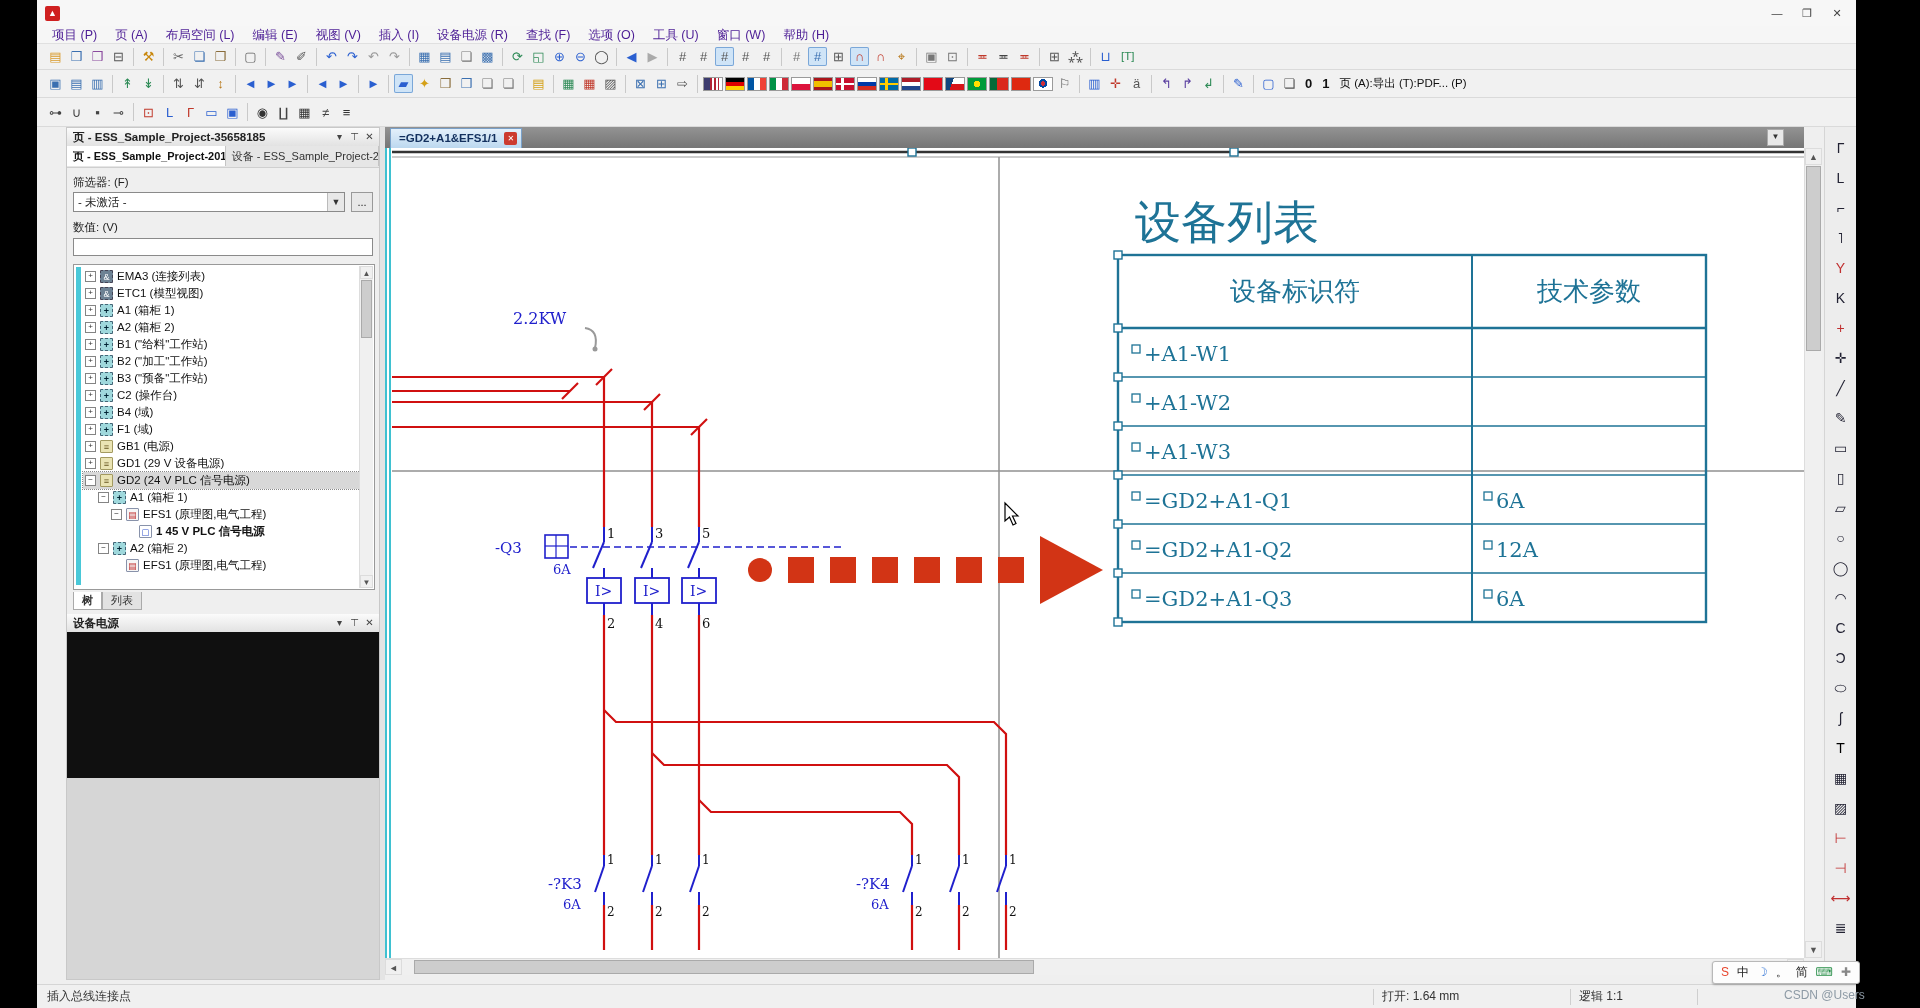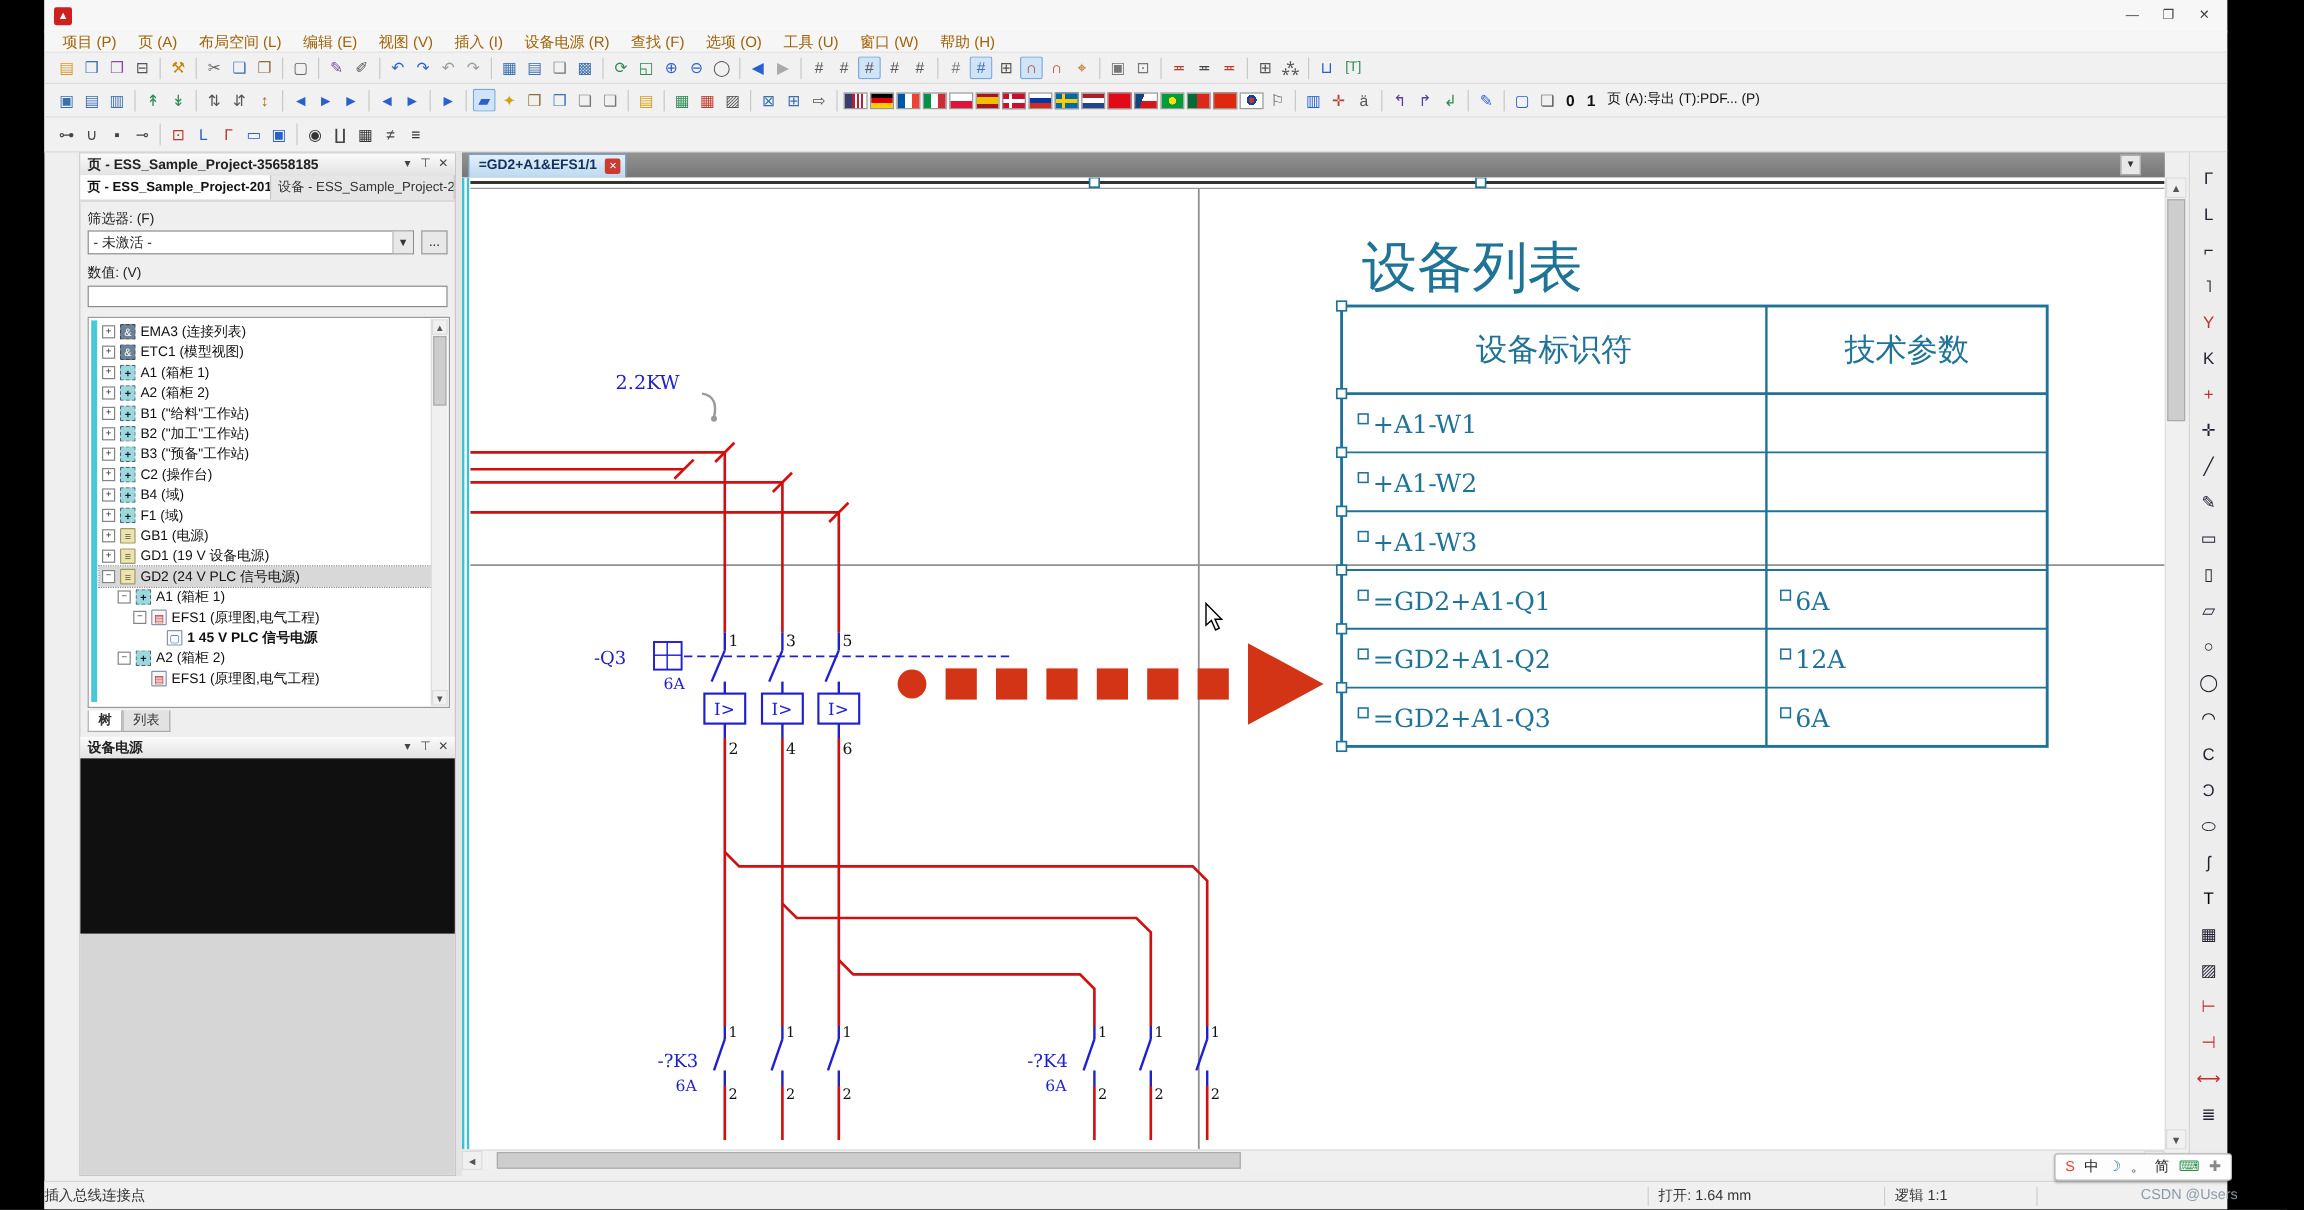--- a/index.html
+++ b/index.html
@@ -8,21 +8,21 @@
   .abs{position:absolute;}
   
   #window{left:37px;top:0;width:1819px;height:1008px;background:#efefef;}
   #titlebar{left:37px;top:0;width:1819px;height:26px;background:#f7f7f7;border-bottom:1px solid #e3e3e3;display:flex;align-items:center;}
   #app-logo{width:15px;height:15px;margin:0 6px 0 8px;background:#cf2020;color:#fff;border-radius:2px;
     font-size:9px;font-weight:bold;text-align:center;line-height:15px;}
   #title-text{font-size:12px;color:#1c1c1c;white-space:nowrap;}
   #win-controls{margin-left:auto;display:flex;margin-right:4px;}
   .winbtn{width:30px;height:20px;text-align:center;line-height:20px;font-size:11px;color:#444;}
   #menubar{left:37px;top:26px;width:1819px;height:18px;background:#f6f6f6;border-bottom:1px solid #e0e0e0;display:flex;align-items:center;padding-left:6px;box-sizing:border-box;}
-  .menu-item{padding:0 9px;font-size:12.5px;color:#a16207;height:18px;line-height:18px;white-space:nowrap;}
+  .menu-item{padding:0 9px;font-size:12.5px;color:#4c1d95;height:18px;line-height:18px;white-space:nowrap;}
   
   .toolbar{left:37px;width:1819px;background:#f1f1f1;border-bottom:1px solid #dadada;display:flex;align-items:center;padding-left:8px;box-sizing:border-box;overflow:hidden;}
   #tb1{top:44px;height:26px;}
   #tb2{top:70px;height:28px;}
   #tb3{top:98px;height:29px;}
   .tbi{flex:none;width:19px;height:19px;line-height:19px;text-align:center;font-size:13px;margin:0 1px;border-radius:2px;color:#555;}
   .tbi.active{background:#cfe4f7;box-shadow:0 0 0 1px #7aa7d8 inset;}
   .tbi.sep{width:1px;height:18px;background:#c9c9c9;margin:0 4px;border-radius:0;}
   .tbi.flag{width:18px;height:12px;border:1px solid #9a9a9a;border-radius:0;}
   .tbi.num{width:auto;padding:0 4px;font-weight:bold;color:#111;font-size:13px;}
@@ -80,21 +80,21 @@
   #hscroll{left:385px;top:958px;width:1419px;height:17px;background:#f0f0f0;border-top:1px solid #ddd;box-sizing:border-box;display:flex;}
   #hscroll .scroll-arrow{width:17px;height:16px;line-height:16px;font-size:9px;}
   #h-thumb{width:620px;height:14px;margin-top:1px;margin-left:12px;background:#cdcdcd;border:1px solid #aaa;box-sizing:border-box;}
   #scroll-corner{left:1804px;top:958px;width:18px;height:17px;background:#f0f0f0;}
   
   #righttoolbar{left:1824px;top:127px;width:32px;height:853px;background:#ededed;border-left:1px solid #d5d5d5;box-sizing:border-box;display:flex;flex-direction:column;align-items:center;padding-top:6px;}
   .rti{flex:none;width:24px;height:22px;line-height:22px;text-align:center;font-size:14px;margin:4px 0;color:#223;}
   
   #statusbar{left:37px;top:984px;width:1819px;height:24px;background:#f0f0f0;border-top:1px solid #d5d5d5;box-sizing:border-box;display:flex;align-items:center;font-size:12px;color:#333;}
   .sb-sep{width:1px;height:16px;background:#cfcfcf;margin:0 8px;}
-  #sb-left{flex:1;}
+  #sb-left{margin-left:10px;flex:1;}
   #sb-grid{width:180px;}
   #sb-logic{width:110px;}
   #sb-end{width:150px;}
   
   #imebar{left:1712px;top:961px;width:146px;height:21px;background:#fdfdfd;border:1px solid #b8b8b8;border-radius:3px;box-shadow:0 1px 2px rgba(0,0,0,.25);display:flex;align-items:center;justify-content:space-evenly;}
   .ime-item{font-size:12px;line-height:19px;}
   #watermark{left:1784px;top:988px;font-size:12px;color:#8d9aa5;white-space:nowrap;z-index:50;}
   .blackbar{background:#000;top:0;height:1008px;}
 </style>
 </head>
@@ -374,21 +374,21 @@
 
           <div class="tree-row" style="padding-left: 2px;">
             <span class="expander">+</span>
             <span class="tree-ico v-bus">≡</span>
             <span class="tree-label">GB1 (电源)</span>
           </div>
 
           <div class="tree-row" style="padding-left: 2px;">
             <span class="expander">+</span>
             <span class="tree-ico v-bus">≡</span>
-            <span class="tree-label">GD1 (19 V 设备电源)</span>
+            <span class="tree-label">GD1 (29 V 设备电源)</span>
           </div>
 
           <div class="tree-row selected" style="padding-left: 2px;">
             <span class="expander">−</span>
             <span class="tree-ico v-bus">≡</span>
             <span class="tree-label">GD2 (24 V PLC 信号电源)</span>
           </div>
 
           <div class="tree-row" style="padding-left: 15px;">
             <span class="expander">−</span>

